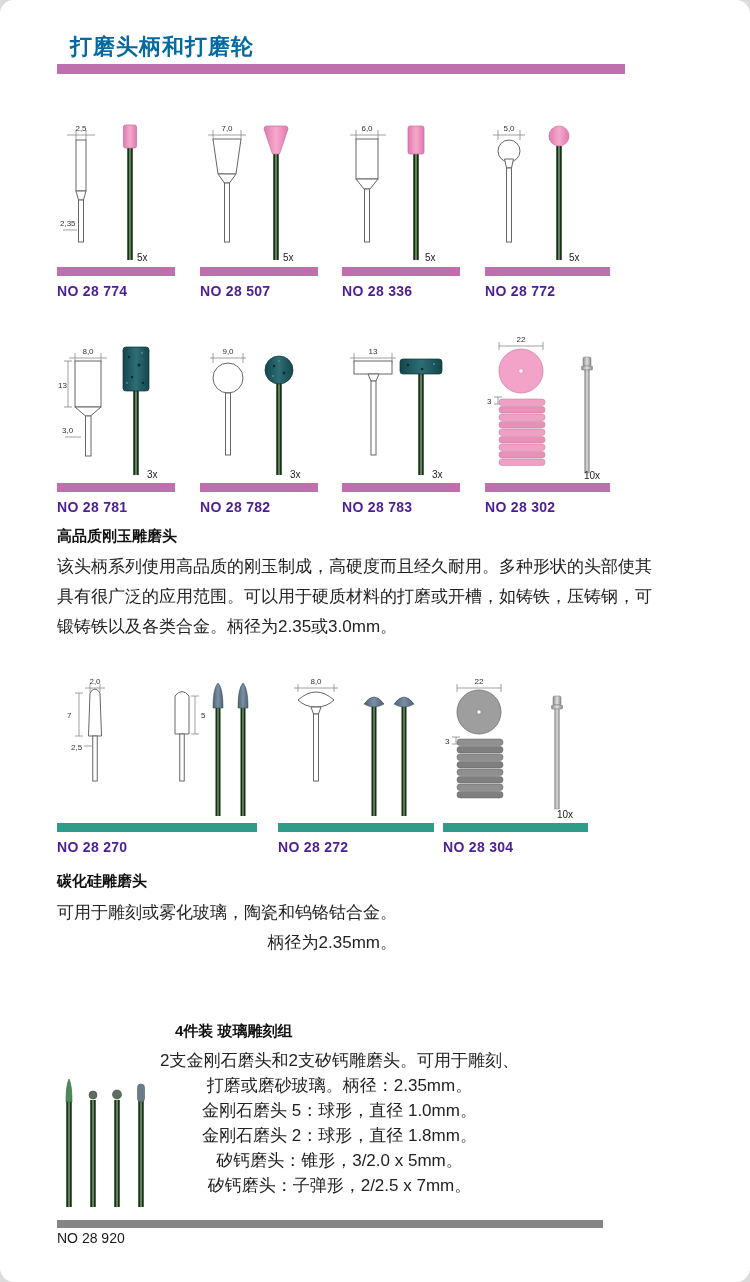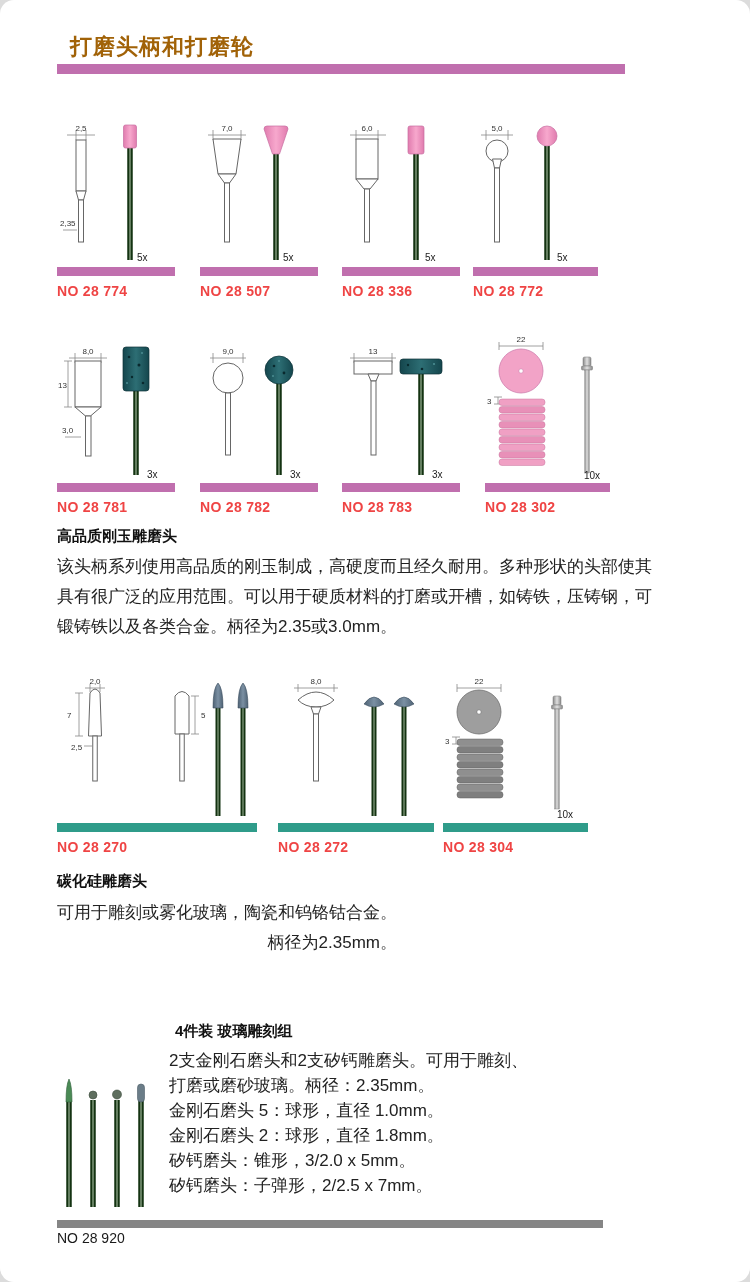--- a/index.html
+++ b/index.html
@@ -1,32 +1,32 @@
 <!DOCTYPE html>
 <html><head>
 <meta charset="utf-8">
 <style>
   * { margin:0; padding:0; box-sizing:border-box; }
   html,body { background:#dcdcdc; font-family:"Liberation Sans", sans-serif; }
   .sheet { position:relative; width:750px; height:1282px; margin:0 auto; background:#ffffff; border-radius:14px; overflow:hidden; }
-  .page-title { position:absolute; left:70px; top:32px; font-size:22px; font-weight:bold; color:#a16207; letter-spacing:1px; }
+  .page-title { position:absolute; left:70px; top:32px; font-size:22px; font-weight:bold; color:#0369a1; letter-spacing:1px; }
   .rule-title { position:absolute; left:57px; top:64px; width:568px; height:10px; background:#c06fae; }
   .card { position:absolute; }
   .card svg { display:block; }
   .bar { width:100%; height:9px; margin-top:2px; }
   .bar.pink { background:#c06fae; }
   .bar.teal { background:#2f9c8a; }
   .bar.grey { background:#858585; height:8px; }
-  .pn { font-weight:bold; font-size:14px; color:#ef4444; margin-top:7px; letter-spacing:.3px; }
+  .pn { font-weight:bold; font-size:14px; color:#4c1d95; margin-top:7px; letter-spacing:.3px; }
   .sec-h { position:absolute; font-size:15px; font-weight:bold; color:#111; }
   .sec-p { position:absolute; font-size:17px; color:#222; line-height:30px; width:600px; }
   .lines div { font-size:17px; color:#222; }
   .carbide-lines { position:absolute; left:57px; top:898px;text-align:right; }
   .carbide-lines div { line-height:30px; }
-  .kit-text { position:absolute; left:169px; top:1048px; }
+  .kit-text { position:absolute; left:160px; top:1048px;text-align:center; }
   .kit-text div { line-height:25px; }
   .kit-bar { position:absolute; left:57px; top:1218px; width:546px; }
   .kit-pn { position:absolute; left:57px; top:1230px; font-weight:normal; font-size:14px; color:#1a1a1a; }
   svg text { font-family:"Liberation Sans", sans-serif; }
   .dimt { font-size:8px; fill:#333; }
   .qty  { font-size:10px; fill:#222; }
   .ol   { fill:#ffffff; stroke:#666; stroke-width:1; }
   .dim  { stroke:#888; stroke-width:0.8; }
 </style>
 </head>
@@ -115,21 +115,21 @@
       <polygon class="ol" points="14,59 36,59 28,69 22,69"></polygon>
       <rect class="ol" x="22.5" y="69" width="5" height="53"></rect>
       <rect x="71.25" y="34" width="5.5" height="106" fill="url(#gShaft)"></rect>
       <rect x="66" y="6" width="16" height="28" rx="2" fill="url(#gPink)" stroke="#c76da0" stroke-width="0.7"></rect>
       <text class="qty" x="83" y="141">5x</text>
     </svg>
     <div class="bar pink"></div>
     <div class="pn">NO 28 336</div>
   </div>
 
-  <div class="card" style="left:473px;top:120px;width:125px">
+  <div class="card" style="left:485px;top:120px;width:125px">
     <svg width="125" height="145" viewBox="0 0 125 145">
       <text class="dimt" x="24" y="11" text-anchor="middle">5,0</text>
       <line class="dim" x1="8" y1="15" x2="40" y2="15"></line>
         <line class="dim" x1="13" y1="10" x2="13" y2="20"></line>
         <line class="dim" x1="35" y1="10" x2="35" y2="20"></line>
       <circle class="ol" cx="24" cy="31" r="11"></circle>
       <polygon class="ol" points="19.5,39 28.5,39 26.5,48 21.5,48"></polygon>
       <rect class="ol" x="21.5" y="48" width="5" height="74"></rect>
       <rect x="71.25" y="26" width="5.5" height="114" fill="url(#gShaft)"></rect>
       <circle cx="74" cy="16" r="10" fill="url(#gPink)" stroke="#c76da0" stroke-width="0.7"></circle>

